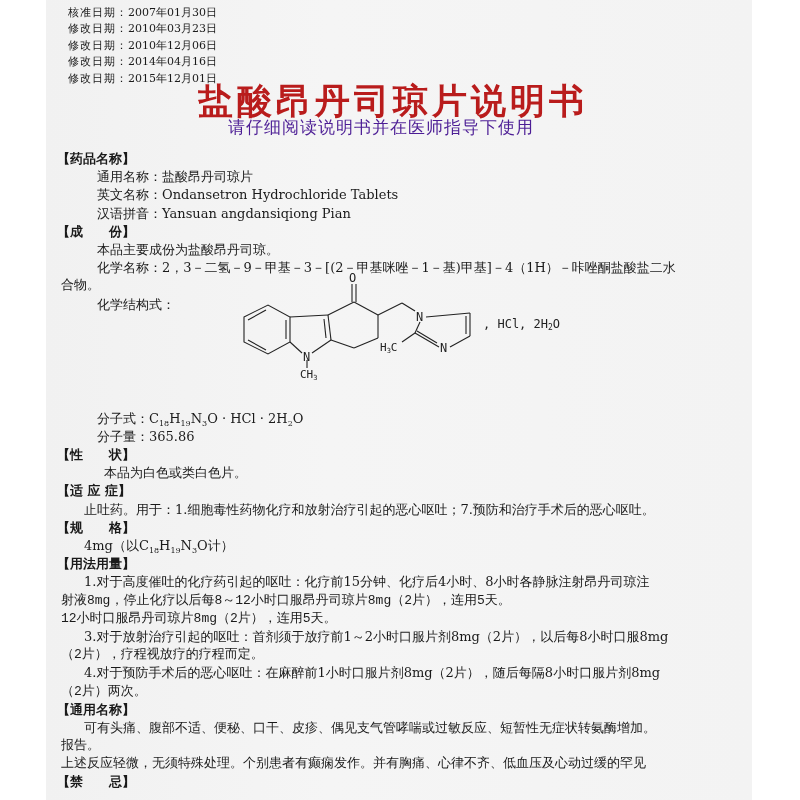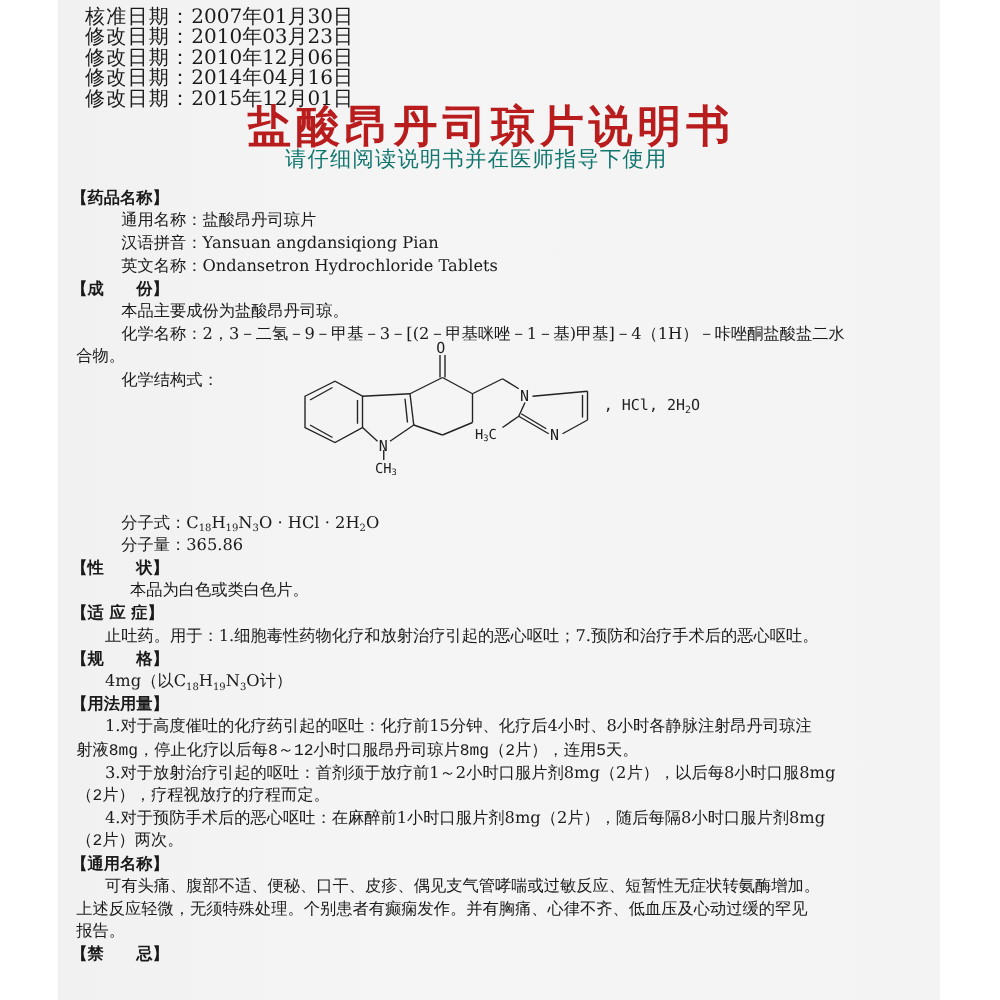--- a/index.html
+++ b/index.html
@@ -7,32 +7,32 @@
     width: 800px; height: 800px; overflow: hidden;
     background: #ffffff;
     font-family: "DejaVu Serif", "Liberation Serif", serif;
     color: #1a1a1a;
     position: relative;
   }
   .paper {
     position: absolute; left: 46px; top: 0; width: 706px; height: 800px;
     background: linear-gradient(90deg, #f1f1f1 0%, #f5f5f5 40%, #f3f3f3 100%);
   }
-  .dates { position: absolute; left: 68px; top: 5px; font-size: 16px; line-height: 16.4px; }
+  .dates { position: absolute; left: 68px; top: 5px; font-size: 11px; line-height: 16.4px; }
   .dates .row { height: 16.4px; }
   .dates .lbl { letter-spacing: 1px; }
   .title {
     position: absolute; left: 198px; top: 78px;
     font-family: "DejaVu Sans", "Liberation Sans", sans-serif;
     font-size: 35px; font-weight: bold; letter-spacing: 4px; color: #b91c1c;
   }
   .subtitle {
     position: absolute; left: 228px; top: 116px;
     font-family: "DejaVu Sans", "Liberation Sans", sans-serif;
-    font-size: 17px; letter-spacing: 1px; color: #0f766e;
+    font-size: 17px; letter-spacing: 1px; color: #4c1d95;
   }
   .doc { position: absolute; left: 57px; top: 150px; width: 700px; font-size: 13px; line-height: 18.2px; }
   .sec {
     font-family: "DejaVu Sans", "Liberation Sans", sans-serif;
     font-weight: bold; font-size: 13px; height: 18.2px; margin-left: 0px;
   }
   .ln { height: 18.2px; white-space: nowrap; }
   .in1 { padding-left: 27px; }
   .in2 { padding-left: 40px; }
   .in3 { padding-left: 47px; }
@@ -54,22 +54,22 @@
   <div class="row"><span class="lbl">修改日期：</span><span>2015年12月01日</span></div>
 </div>
 
 <div class="title">盐酸昂丹司琼片说明书</div>
 <div class="subtitle">请仔细阅读说明书并在医师指导下使用</div>
 
 <div class="doc">
 
   <div class="sec">【药品名称】</div>
   <div class="ln in2">通用名称：盐酸昂丹司琼片</div>
+  <div class="ln in2">英文名称：Ondansetron Hydrochloride Tablets</div>
   <div class="ln in2">汉语拼音：Yansuan angdansiqiong Pian</div>
-  <div class="ln in2">英文名称：Ondansetron Hydrochloride Tablets</div>
 
   <div class="sec">【成　　份】</div>
   <div class="ln in2">本品主要成份为盐酸昂丹司琼。</div>
   <div class="ln in2">化学名称：2，3－二氢－9－甲基－3－[(2－甲基咪唑－1－基)甲基]－4（1H）－咔唑酮盐酸盐二水</div>
   <div class="ln in0">合物。</div>
   <div class="ln in2">化学结构式：</div>
   <div style="height:96px"></div>
   <div class="ln in2">
     <span>分子式：</span><span>C</span><span class="sub">18</span><span>H</span><span class="sub">19</span><span>N</span><span class="sub">3</span><span>O · HCl · 2H</span><span class="sub">2</span><span>O</span>
   </div>
@@ -82,29 +82,30 @@
   <div class="ln in1">止吐药。用于：1.细胞毒性药物化疗和放射治疗引起的恶心呕吐；7.预防和治疗手术后的恶心呕吐。</div>
 
   <div class="sec">【规　　格】</div>
   <div class="ln in1">
     <span>4mg（以C</span><span class="sub">18</span><span>H</span><span class="sub">19</span><span>N</span><span class="sub">3</span><span>O计）</span>
   </div>
 
   <div class="sec">【用法用量】</div>
   <div class="ln in1">1.对于高度催吐的化疗药引起的呕吐：化疗前15分钟、化疗后4小时、8小时各静脉注射昂丹司琼注</div>
   <div class="ln in0">射液8mg，停止化疗以后每8～12小时口服昂丹司琼片8mg（2片），连用5天。</div>
+  <div class="ln in0">12小时口服昂丹司琼片8mg（2片），连用5天。</div>
   <div class="ln in1">3.对于放射治疗引起的呕吐：首剂须于放疗前1～2小时口服片剂8mg（2片），以后每8小时口服8mg</div>
   <div class="ln in0">（2片），疗程视放疗的疗程而定。</div>
   <div class="ln in1">4.对于预防手术后的恶心呕吐：在麻醉前1小时口服片剂8mg（2片），随后每隔8小时口服片剂8mg</div>
   <div class="ln in0">（2片）两次。</div>
 
   <div class="sec">【通用名称】</div>
   <div class="ln in1">可有头痛、腹部不适、便秘、口干、皮疹、偶见支气管哮喘或过敏反应、短暂性无症状转氨酶增加。</div>
+  <div class="ln in0">报告。</div>
   <div class="ln in0">上述反应轻微，无须特殊处理。个别患者有癫痫发作。并有胸痛、心律不齐、低血压及心动过缓的罕见</div>
-  <div class="ln in0">报告。</div>
 
   <div class="sec">【禁　　忌】</div>
 
 </div>
 
 <div class="struct">
   <svg width="370" height="110" viewBox="0 0 370 110">
     <g stroke="#222" stroke-width="1.1" fill="none">
 
       <polygon points="14,47 38,35 60,47 60,72 38,84 14,72"></polygon>

